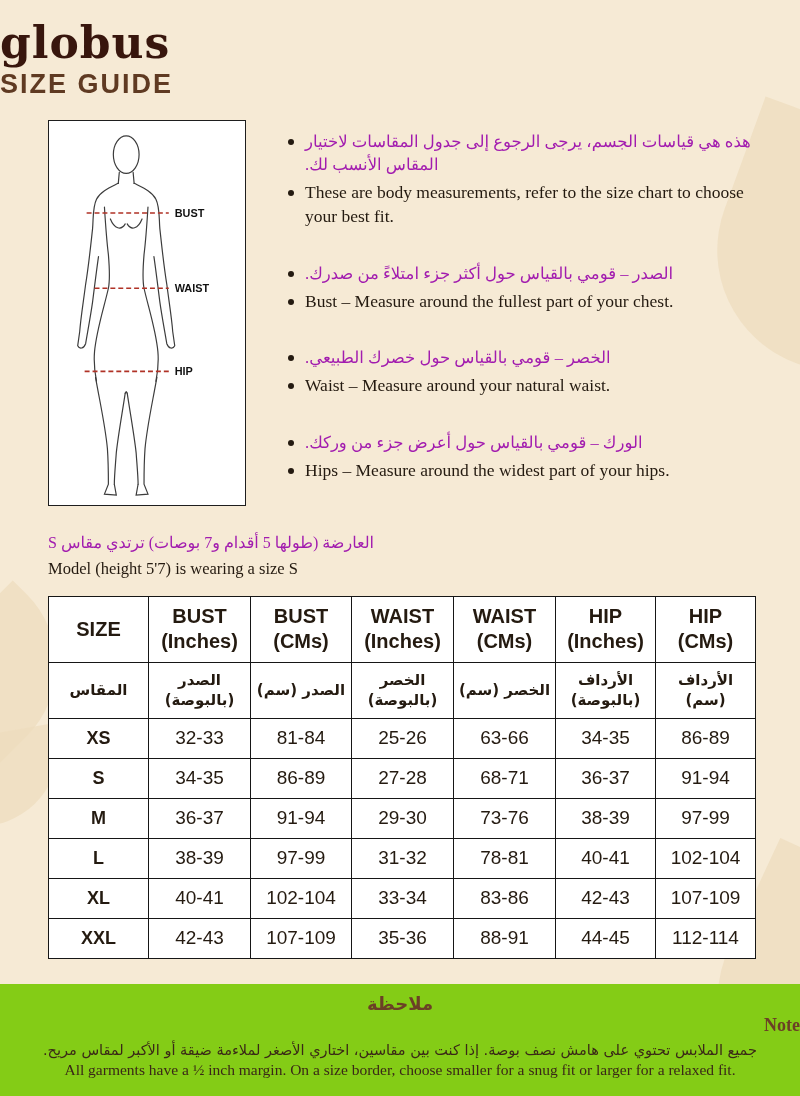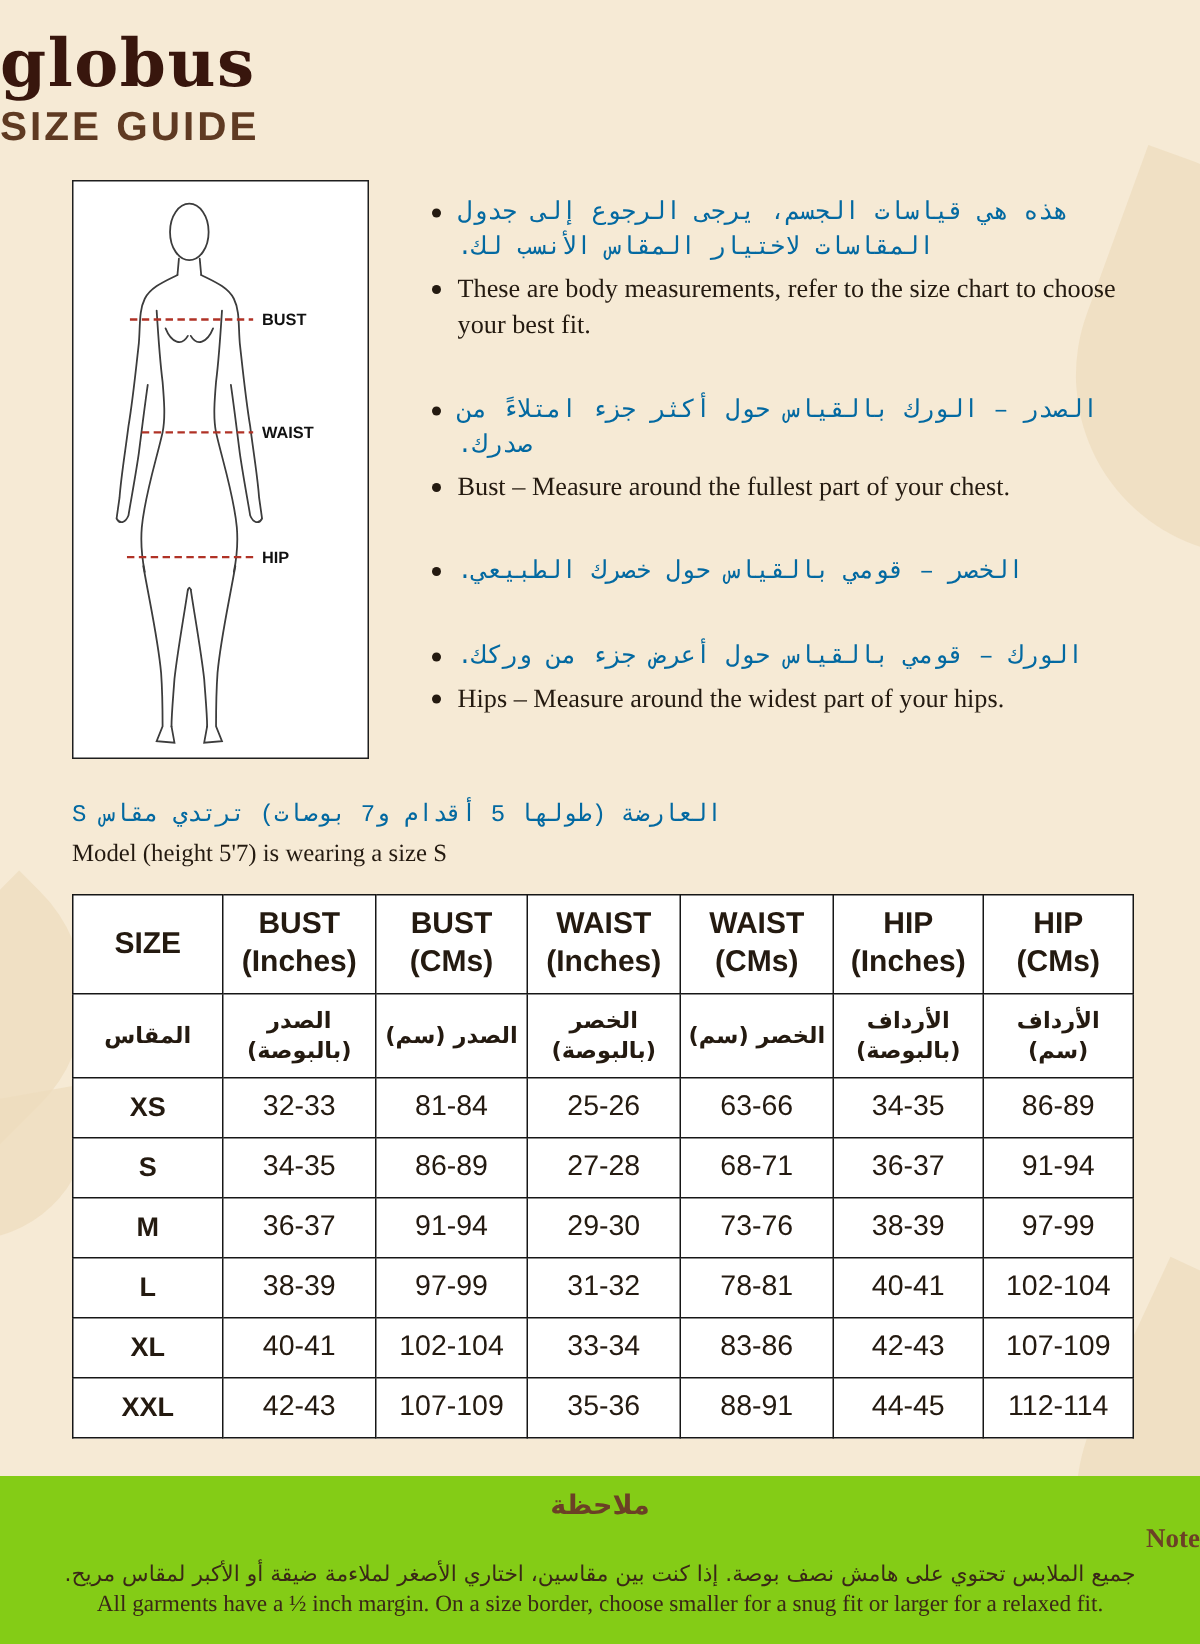--- a/index.html
+++ b/index.html
@@ -40,22 +40,22 @@
   .figure-box svg { display: block; width: 100%; height: 100%; }
   .measure-label { font-family: "Liberation Sans", sans-serif; font-size: 11px; font-weight: bold; fill: #111; }
 
   .instructions { flex: 1; padding-left: 42px; padding-top: 10px; }
   .instr-group { margin-bottom: 33px; }
   .instr-group:last-child { margin-bottom: 0; }
   .bullet-line { display: flex; gap: 11px; margin-bottom: 5px; }
   .bullet { flex: none; width: 6px; height: 6px; border-radius: 50%; background: #241a10; margin-top: 9px; }
   .ar-text {
     direction: rtl; text-align: left;
-    font-family: Liberation Mono, monospace;
-    font-size: 16.5px; line-height: 1.4; color: #0369a1;
+    font-family: Liberation Serif, serif;
+    font-size: 16.5px; line-height: 1.4; color: #a21caf;
   }
   .en-text {
     font-family: "Liberation Serif", "DejaVu Serif", serif;
     font-size: 17.5px; line-height: 1.35; color: #241a10;
   }
 
   .model-note { position: relative; z-index: 2; padding: 26px 48px 0 48px; }
   .model-note .ar-text { direction: rtl; text-align: left; font-size: 16px; margin-bottom: 3px; }
   .model-note .en-text { font-size: 16.5px; }
 
@@ -153,32 +153,36 @@
         </div>
         <div class="bullet-line">
           <span class="bullet"></span>
           <div class="en-text">These are body measurements, refer to the size chart to choose your best fit.</div>
         </div>
       </div>
 
       <div class="instr-group">
         <div class="bullet-line">
           <span class="bullet"></span>
-          <div class="ar-text">الصدر – الورك بالقياس حول أكثر جزء امتلاءً من صدرك.</div>
+          <div class="ar-text">الصدر – قومي بالقياس حول أكثر جزء امتلاءً من صدرك.</div>
         </div>
         <div class="bullet-line">
           <span class="bullet"></span>
           <div class="en-text">Bust – Measure around the fullest part of your chest.</div>
         </div>
       </div>
 
       <div class="instr-group">
         <div class="bullet-line">
           <span class="bullet"></span>
           <div class="ar-text">الخصر – قومي بالقياس حول خصرك الطبيعي.</div>
+        </div>
+        <div class="bullet-line">
+          <span class="bullet"></span>
+          <div class="en-text">Waist – Measure around your natural waist.</div>
         </div>
       </div>
 
       <div class="instr-group">
         <div class="bullet-line">
           <span class="bullet"></span>
           <div class="ar-text">الورك – قومي بالقياس حول أعرض جزء من وركك.</div>
         </div>
         <div class="bullet-line">
           <span class="bullet"></span>

